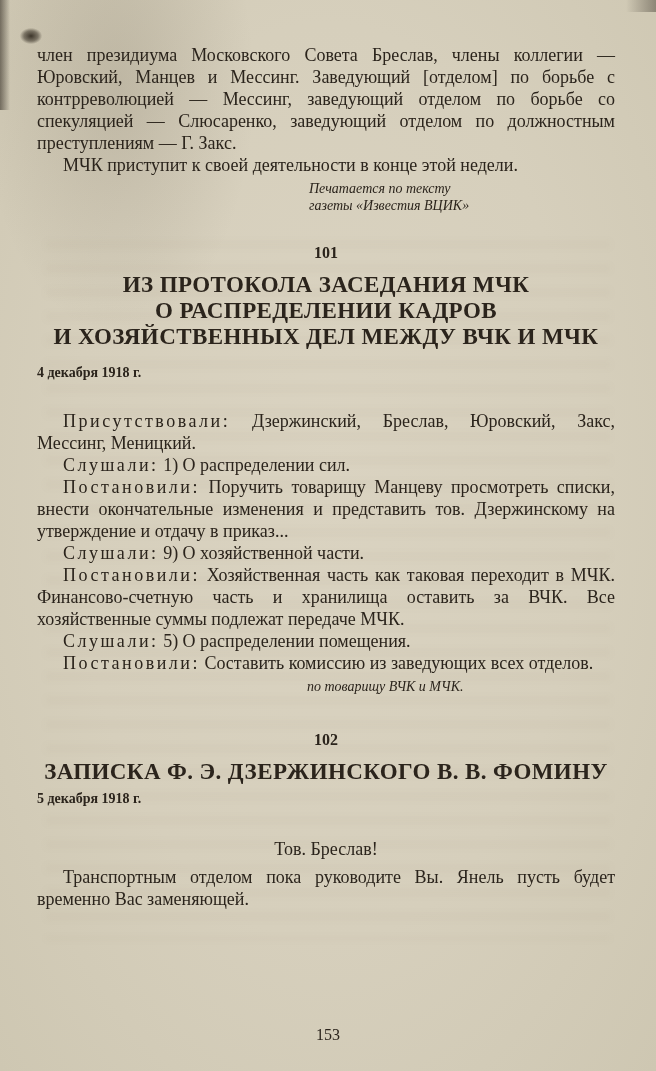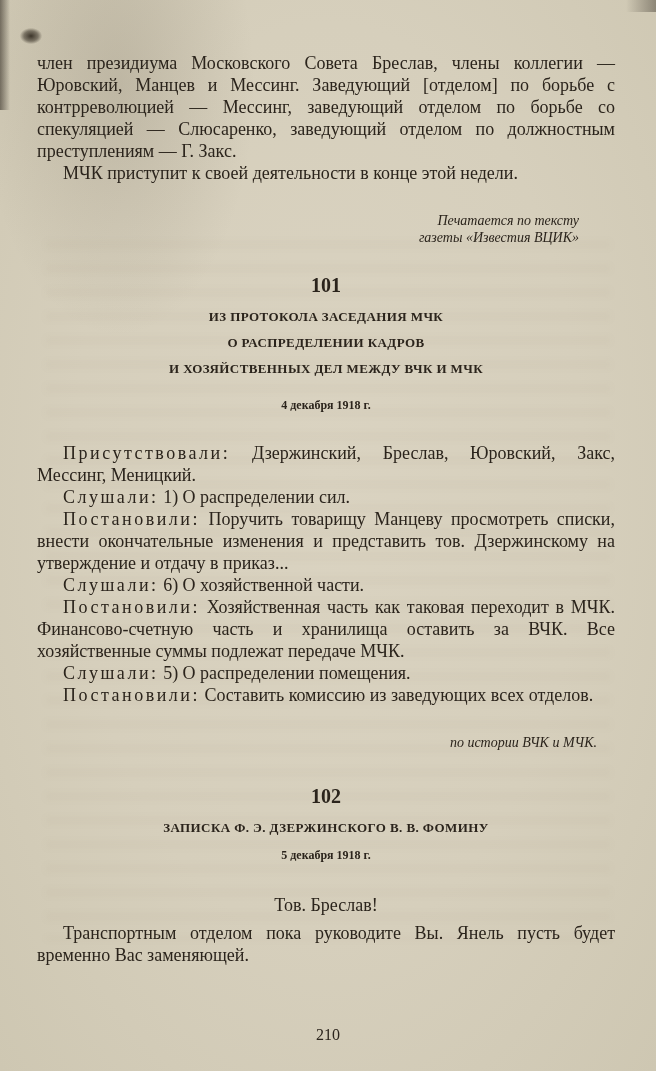--- a/index.html
+++ b/index.html
@@ -59,61 +59,60 @@
     right: 0;
     top: 0;
     width: 30px;
     height: 12px;
     background: linear-gradient(to left, rgba(40,34,26,0.4), rgba(40,34,26,0));
   }
 
   .content {
     position: absolute;
     left: 37px;
-    top: 52px;
+    top: 44px;
     width: 578px;
     font-size: 18px;
     line-height: 22px;
     text-align: justify;
   }
   p { margin: 0; }
   .indent { text-indent: 26px; }
   .lead { letter-spacing: 2.5px; }
 
   .note {
     font-style: italic;
     font-size: 14px;
     line-height: 17px;
-    text-align: right;
+    text-align: left;
     width: 270px;
-    margin: 28px 36px 0 auto;
+    margin: 4px 36px 0 auto;
     text-indent: 0;
   }
   .note span { display: block; }
 
   .doc-num {
     text-align: center;
     font-weight: bold;
-    font-size: 20px;
+    font-size: 16px;
     margin-top: 28px;
     text-indent: 0;
   }
   .doc-title {
     text-align: center;
     font-weight: bold;
-    font-size: 13px;
+    font-size: 23px;
     line-height: 26px;
     margin-top: 8px;
     letter-spacing: 0.4px;
     text-indent: 0;
   }
   .doc-date {
-    text-align: center;
     font-weight: bold;
-    font-size: 12px;
+    font-size: 14px;
     margin-top: 12px;
     text-indent: 0;
   }
   .first-body { margin-top: 26px; }
   .salutation {
     text-align: center;
     margin-top: 28px;
     text-indent: 0;
   }
   .body-102 { margin-top: 6px; }
@@ -152,35 +151,35 @@
     <div class="doc-title">
       <div>ИЗ ПРОТОКОЛА ЗАСЕДАНИЯ МЧК</div>
       <div>О РАСПРЕДЕЛЕНИИ КАДРОВ</div>
       <div>И ХОЗЯЙСТВЕННЫХ ДЕЛ МЕЖДУ ВЧК И МЧК</div>
     </div>
     <p class="doc-date">4 декабря 1918 г.</p>
 
     <p class="indent first-body"><span class="lead">Присутствовали:</span> <span>Дзержинский, Бреслав, Юровский, Закс, Мессинг, Меницкий.</span></p>
     <p class="indent"><span class="lead">Слушали:</span> <span>1) О распределении сил.</span></p>
     <p class="indent"><span class="lead">Постановили:</span> <span>Поручить товарищу Манцеву просмотреть списки, внести окончательные изменения и представить тов. Дзержинскому на утверждение и отдачу в приказ...</span></p>
-    <p class="indent"><span class="lead">Слушали:</span> <span>6) О хозяйственной части.</span></p>
+    <p class="indent"><span class="lead">Слушали:</span> <span>9) О хозяйственной части.</span></p>
     <p class="indent"><span class="lead">Постановили:</span> <span>Хозяйственная часть как таковая переходит в МЧК. Финансово-счетную часть и хранилища оставить за ВЧК. Все хозяйственные суммы подлежат передаче МЧК.</span></p>
     <p class="indent"><span class="lead">Слушали:</span> <span>5) О распределении помещения.</span></p>
     <p class="indent"><span class="lead">Постановили:</span> <span>Составить комиссию из заведующих всех отделов.</span></p>
 
     <div class="note" style="width:290px; margin-right:18px;">
-      <span>по истории ВЧК и МЧК.</span>
+      <span>по товарищу ВЧК и МЧК.</span>
     </div>
 
     <p class="doc-num" style="margin-top:34px;">102</p>
     <div class="doc-title">
       <div>ЗАПИСКА Ф. Э. ДЗЕРЖИНСКОГО В. В. ФОМИНУ</div>
     </div>
     <p class="doc-date" style="margin-top:3px;">5 декабря 1918 г.</p>
 
     <p class="salutation">Тов. Бреслав!</p>
     <p class="indent body-102">Транспортным отделом пока руководите Вы. Янель пусть будет временно Вас заменяющей.</p>
 
   </div>
 
-  <div class="page-number">210</div>
+  <div class="page-number">153</div>
 
 </div>
 
 </body></html>

